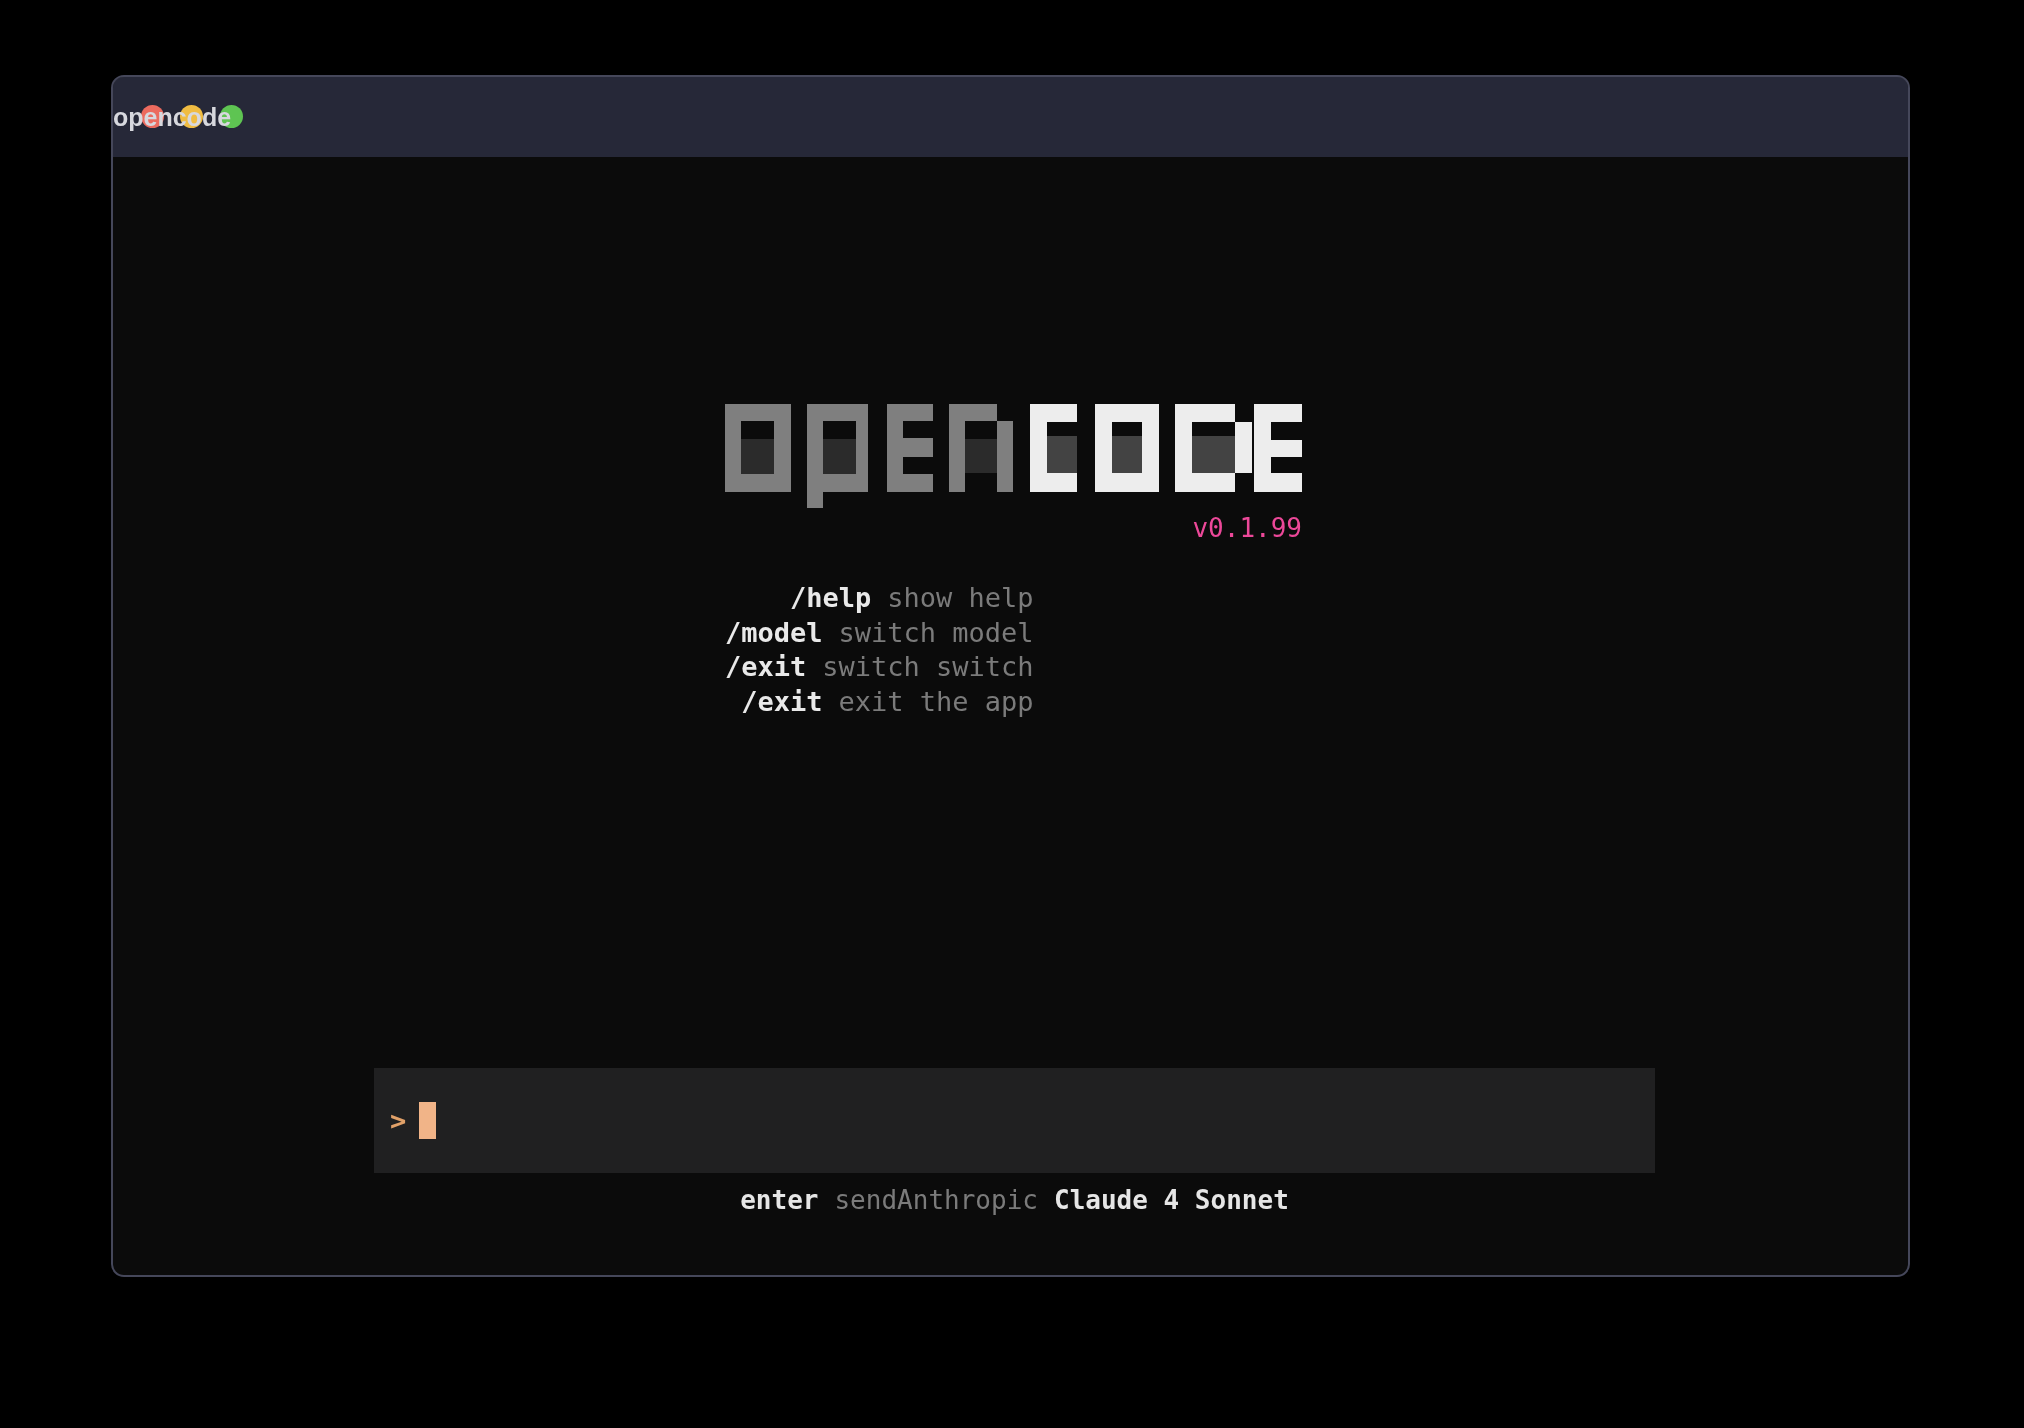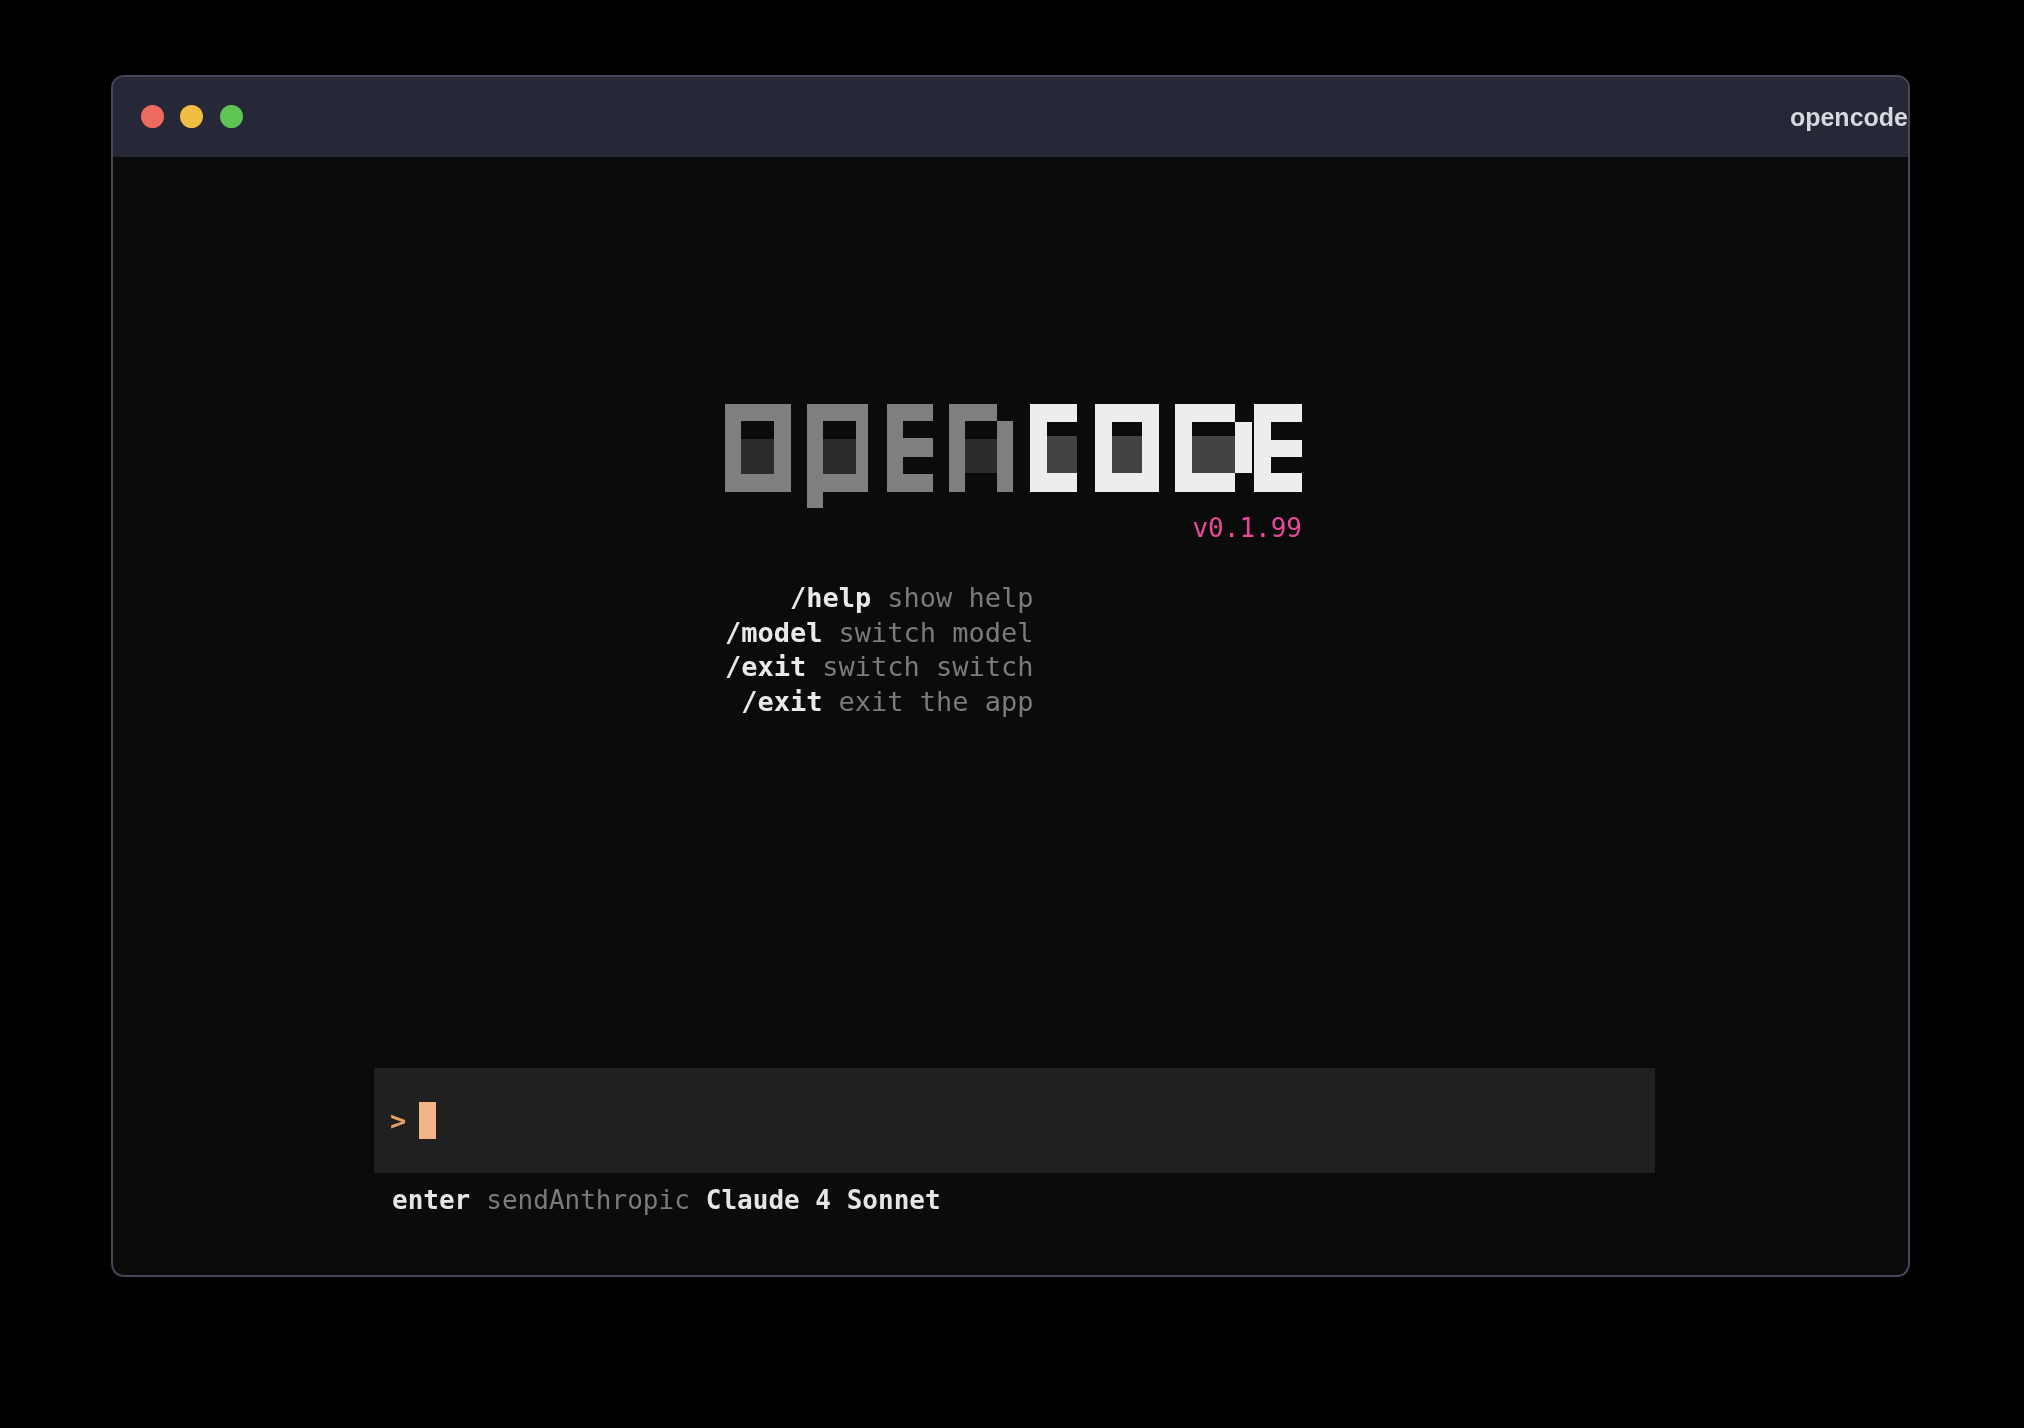--- a/index.html
+++ b/index.html
@@ -6,41 +6,41 @@
   body{width:2024px;height:1428px;position:relative;overflow:hidden;
        font-family:"DejaVu Sans Mono",monospace;}
 
   .window{position:absolute;left:111px;top:75px;width:1799px;height:1202px;
           background:#0b0b0b;border:2px solid #45475a;border-radius:13px;
           box-sizing:border-box;overflow:hidden;
           box-shadow:inset 0 1px 0 rgba(170,173,190,.45);}
 
   .titlebar{position:absolute;left:0;top:0;right:0;height:80px;background:#262838;}
   .title{position:absolute;left:0;right:0;top:0;height:80px;line-height:80px;
-         text-align:right;color:#d7d8de;font-family:"Liberation Sans",sans-serif;
+         text-align:left;color:#d7d8de;font-family:"Liberation Sans",sans-serif;
          font-weight:700;font-size:25px;}
   .light{position:absolute;top:28px;width:23px;height:23px;border-radius:50%;}
   .light.red{left:28px;}  .light.yellow{left:67px;}  .light.green{left:107px;}
 
   .logo{position:absolute;left:612px;top:327px;}
   .version{position:absolute;left:612px;top:437px;width:577px;height:28px;
            line-height:28px;text-align:right;color:#ec4899;font-size:26px;}
 
   .commands{position:absolute;left:612px;top:504px;font-size:27px;line-height:34.6px;text-align:right;}
   .cmd-name{color:#e9e9e9;font-weight:700;margin-right:16px;}
   .cmd-desc{color:#7b7b7b;}
 
   .inputbox{position:absolute;left:261px;top:991px;width:1281px;height:105px;
             background:#202021;display:flex;align-items:center;
             padding-left:16px;box-sizing:border-box;}
   .prompt{color:#e1a169;font-size:27px;font-weight:700;}
   .cursor{display:inline-block;width:17px;height:37px;background:#f1b488;margin-left:13px;}
 
   .statusbar{position:absolute;left:261px;top:1106px;width:1281px;height:34px;
-             line-height:34px;display:flex;justify-content:flex-start;
+             line-height:34px;display:flex;justify-content:center;
              padding:0 18px;box-sizing:border-box;font-size:26px;}
   .dim{color:#7b7b7b;}
   .bright{color:#e6e6e6;font-weight:700;}
   .gap-r{margin-right:16px;}
 </style>
 </head>
 <body>
 
 <div class="window">
 

